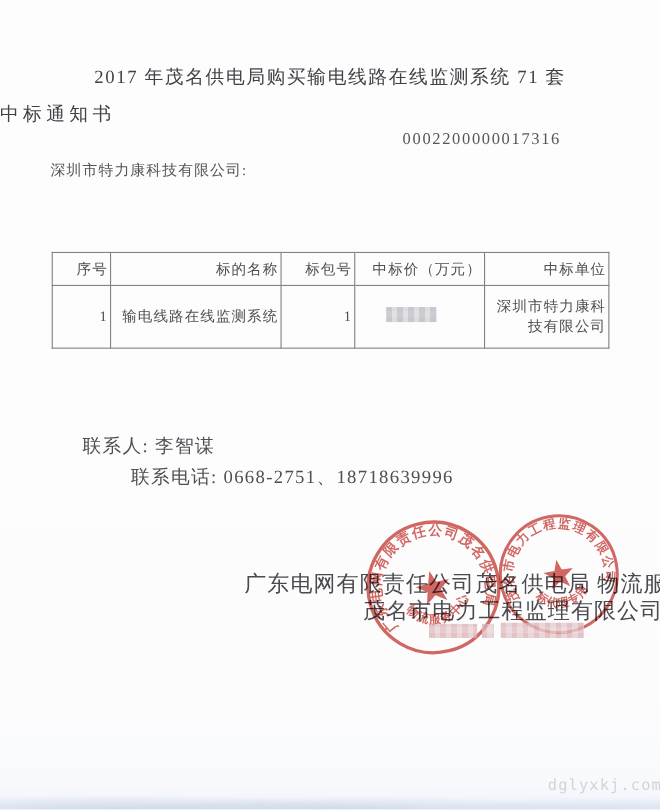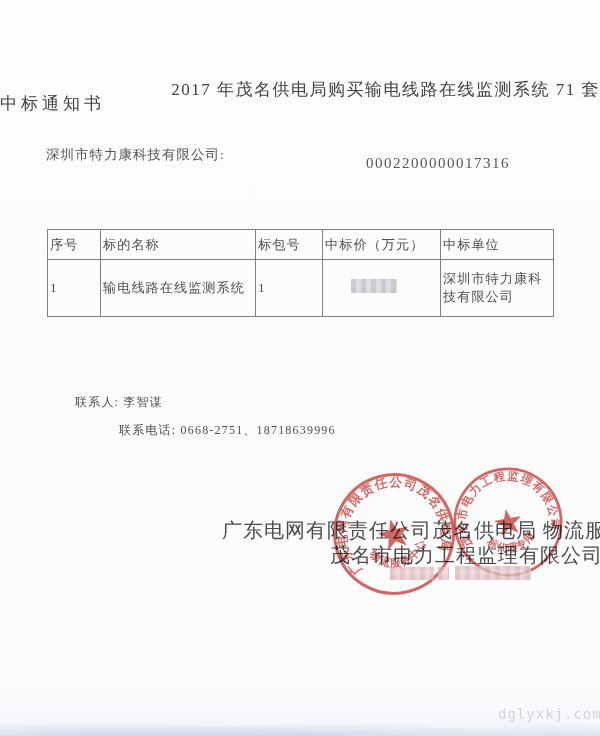--- a/index.html
+++ b/index.html
@@ -4,36 +4,36 @@
 <style>
   html,body{margin:0;padding:0;background:#f4f4f4;}
   .page{
     position:relative;width:600px;height:736px;margin:0 auto;
     background:linear-gradient(180deg,#fdfdfe 0%,#fcfcfd 88%,#f7f9fc 97%,#eef3fa 100%);
     overflow:hidden;
     font-family:"Liberation Serif","DejaVu Serif",serif;
     color:#4b4b50;
   }
   .abs{position:absolute;}
-  .title1{top:58px;left:0;width:100%;text-align:right;font-size:17px;letter-spacing:1.5px;color:#404046;font-weight:500;margin-top:20px;}
+  .title1{top:58px;left:0;width:100%;text-align:center;font-size:17px;letter-spacing:1.5px;color:#404046;font-weight:500;}
   .title2{top:92px;left:0;width:100%;text-align:left;font-size:17px;letter-spacing:4px;color:#404046;font-weight:500;}
-  .notice-no{top:119px;left:366px;font-size:15px;letter-spacing:1.5px;color:#55555a;margin-top:36px;}
+  .notice-no{top:119px;left:366px;font-size:15px;letter-spacing:1.5px;color:#55555a;}
   .addressee{top:146px;left:46px;font-size:13.5px;letter-spacing:1px;color:#525257;}
   .para{left:46px;width:508px;font-size:13.8px;letter-spacing:1.2px;text-align:justify;text-indent:2.1em;color:#4e4e53;}
   .p1{top:173px;line-height:27px;}
   .p2{top:316px;line-height:25.5px;}
-  .contact{left:75px;font-size:12px;letter-spacing:1.2px;color:#4e4e53;}
+  .contact{left:75px;font-size:17px;letter-spacing:1.2px;color:#4e4e53;}
   .c1{top:394px;}
   .c2{top:422px;margin-left:44px;}
   table.award{
     position:absolute;top:229px;left:47px;width:506px;
     border-collapse:collapse;table-layout:fixed;
     font-size:13.2px;color:#4e4e53;
   }
-  table.award td{border:1px solid #808087;text-align:left;vertical-align:middle;letter-spacing:1px;padding:2px;}
+  table.award td{border:1px solid #808087;text-align:right;vertical-align:middle;letter-spacing:1px;padding:2px;}
   tr.hrow td{height:25px;}
   tr.drow td{height:52px;}
   .price-cell{position:relative;}
   .mosaic{
     background:
       repeating-linear-gradient(90deg,rgba(176,176,184,.55) 0 5px,rgba(214,212,218,.55) 5px 10px),
       repeating-linear-gradient(0deg,rgba(198,196,204,.45) 0 5px,rgba(226,224,230,.5) 5px 10px);
     filter:blur(.7px);border-radius:1px;
   }
   .mosaic-pink{

